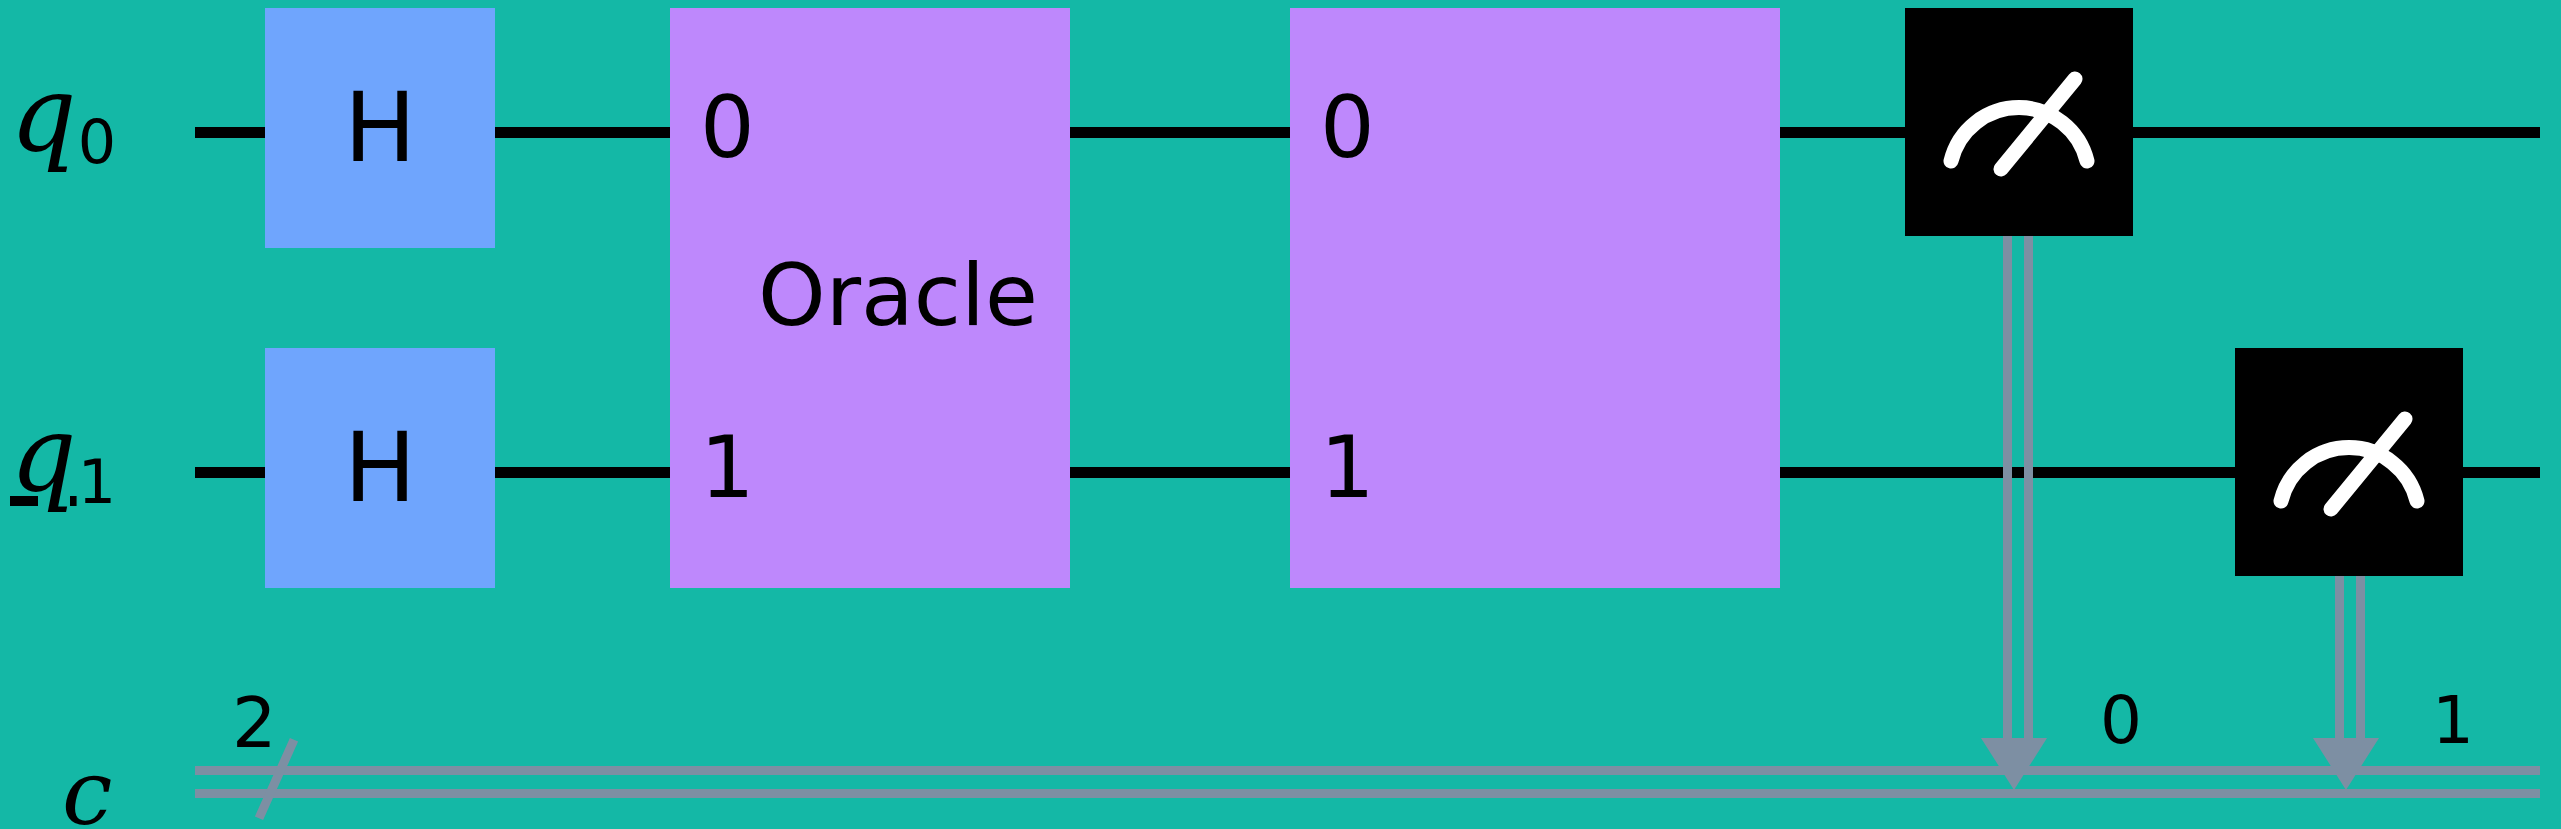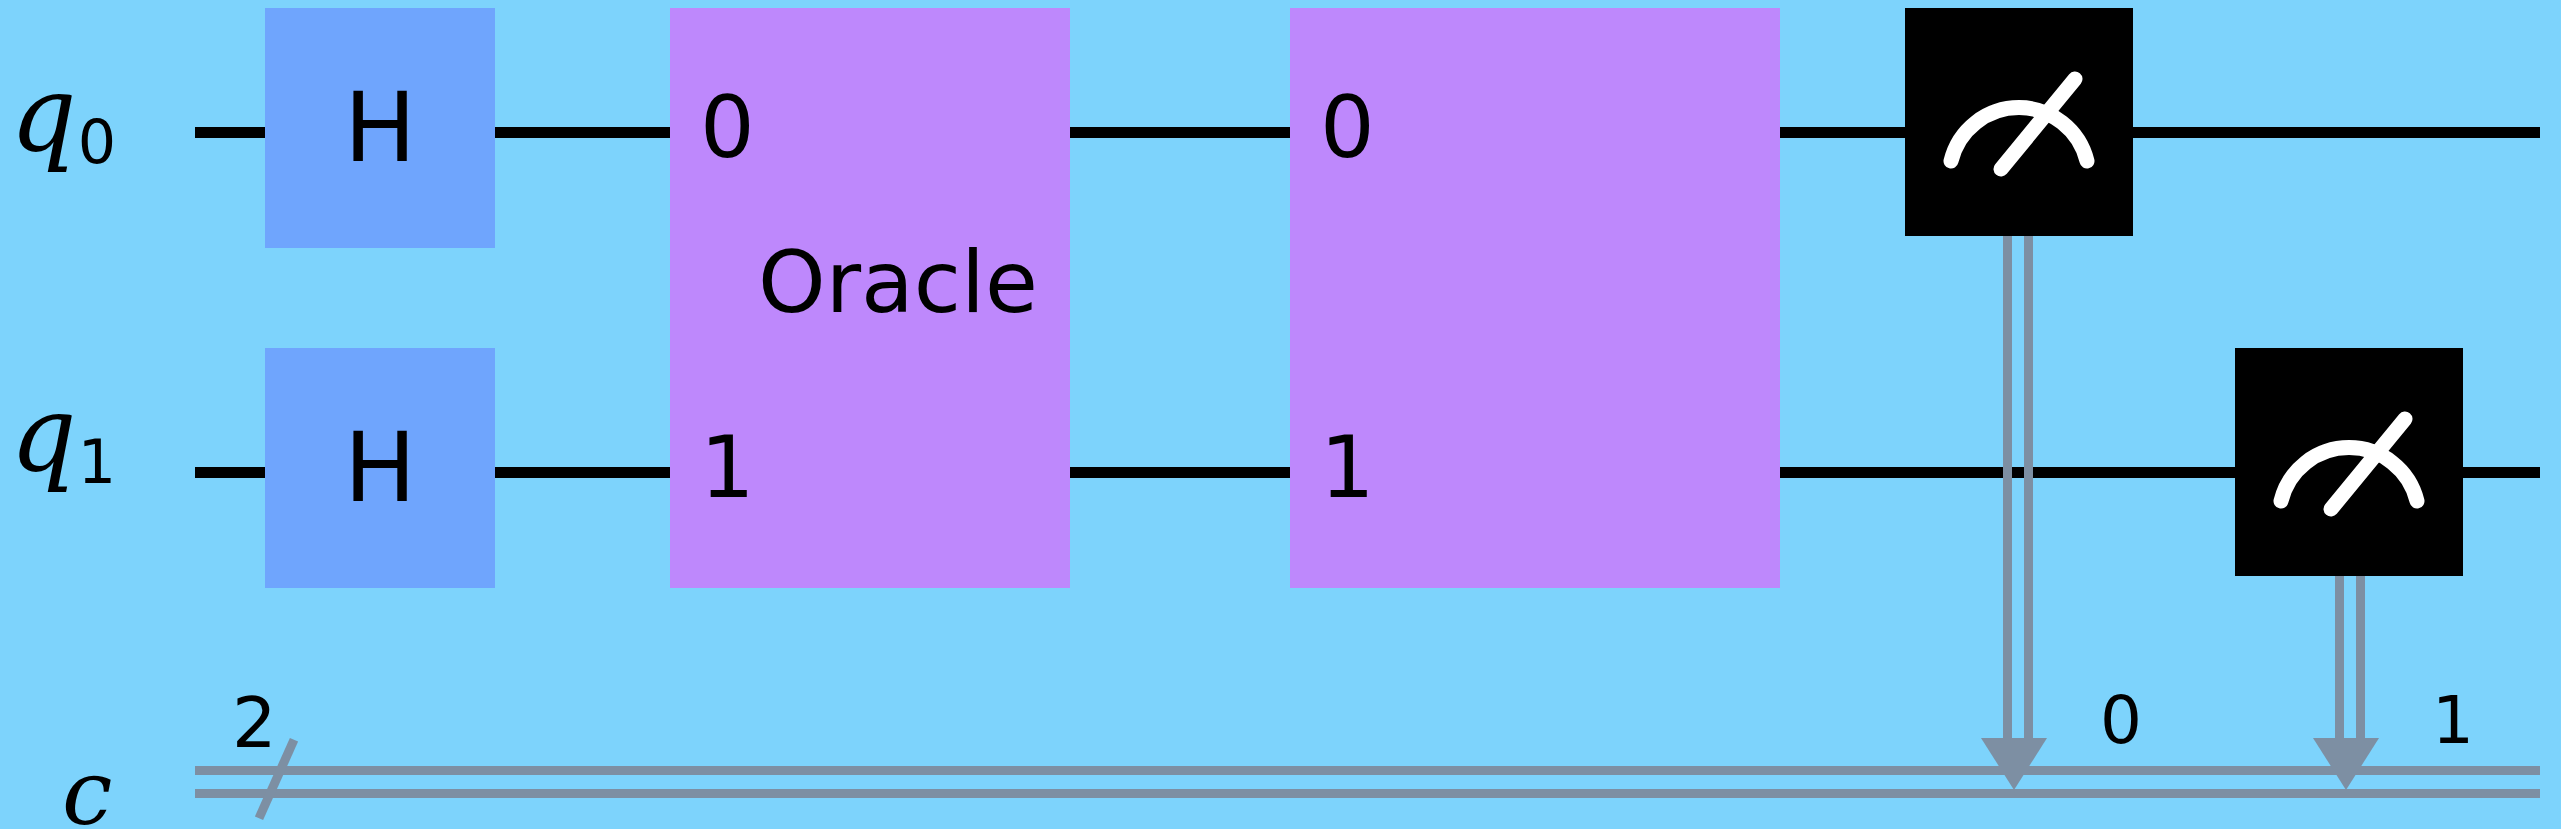--- a/index.html
+++ b/index.html
@@ -7,21 +7,21 @@
     padding: 0;
     background: #ffffff;
   }
   body {
     font-family: "DejaVu Sans", sans-serif;
   }
   #circuit-root {
     position: relative;
     width: 2561px;
     height: 829px;
-    background: #7dd3fc;
+    background: #14b8a6;
     overflow: hidden;
   }
   .wire {
     position: absolute;
     background: #000000;
     height: 11px;
   }
   .qubit-label {
     position: absolute;
     font-family: "DejaVu Serif", serif;
@@ -129,21 +129,21 @@
 </style>
 </head>
 <body>
 
 <div id="circuit-root">
 
   <div class="qubit-label" style="left:10px; top:62px; font-size:104px;">
     <span>q</span><span class="sub">0</span>
   </div>
 
-  <div class="qubit-label" style="left:10px; top:382px; font-size:104px;">
+  <div class="qubit-label" style="left:10px; top:402px; font-size:104px;text-decoration:underline;">
     <span>q</span><span class="sub">1</span>
   </div>
 
   <div class="wire" style="left:195px; top:127px; width:80px;"></div>
   <div class="wire" style="left:486px; top:127px; width:200px;"></div>
   <div class="wire" style="left:1060px; top:127px; width:240px;"></div>
   <div class="wire" style="left:1770px; top:127px; width:145px;"></div>
   <div class="wire" style="left:2122px; top:127px; width:418px;"></div>
 
   <div class="wire" style="left:195px; top:467px; width:80px;"></div>
@@ -155,21 +155,21 @@
   <div class="gate-box gate-h" style="left:265px; top:8px; width:230px; height:240px;">
     <span class="gate-h-label">H</span>
   </div>
 
   <div class="gate-box gate-h" style="left:265px; top:348px; width:230px; height:240px;">
     <span class="gate-h-label">H</span>
   </div>
 
   <div class="gate-box gate-multi" style="left:670px; top:8px; width:400px; height:580px;">
     <span class="port-label" style="left:30px; top:76px;">0</span>
-    <span class="gate-multi-label" style="left:88px; top:231px;">Oracle</span>
+    <span class="gate-multi-label" style="left:88px; top:244px;">Oracle</span>
     <span class="port-label" style="left:30px; top:416px;">1</span>
   </div>
 
   <div class="gate-box gate-multi" style="left:1290px; top:8px; width:490px; height:580px;">
     <span class="port-label" style="left:30px; top:76px;">0</span>
     <span class="port-label" style="left:30px; top:416px;">1</span>
   </div>
 
   <div class="meas-arrow-line" style="left:2003px; top:232px; height:510px;"></div>
   <div class="meas-arrow-line" style="left:2024px; top:232px; height:510px;"></div>

